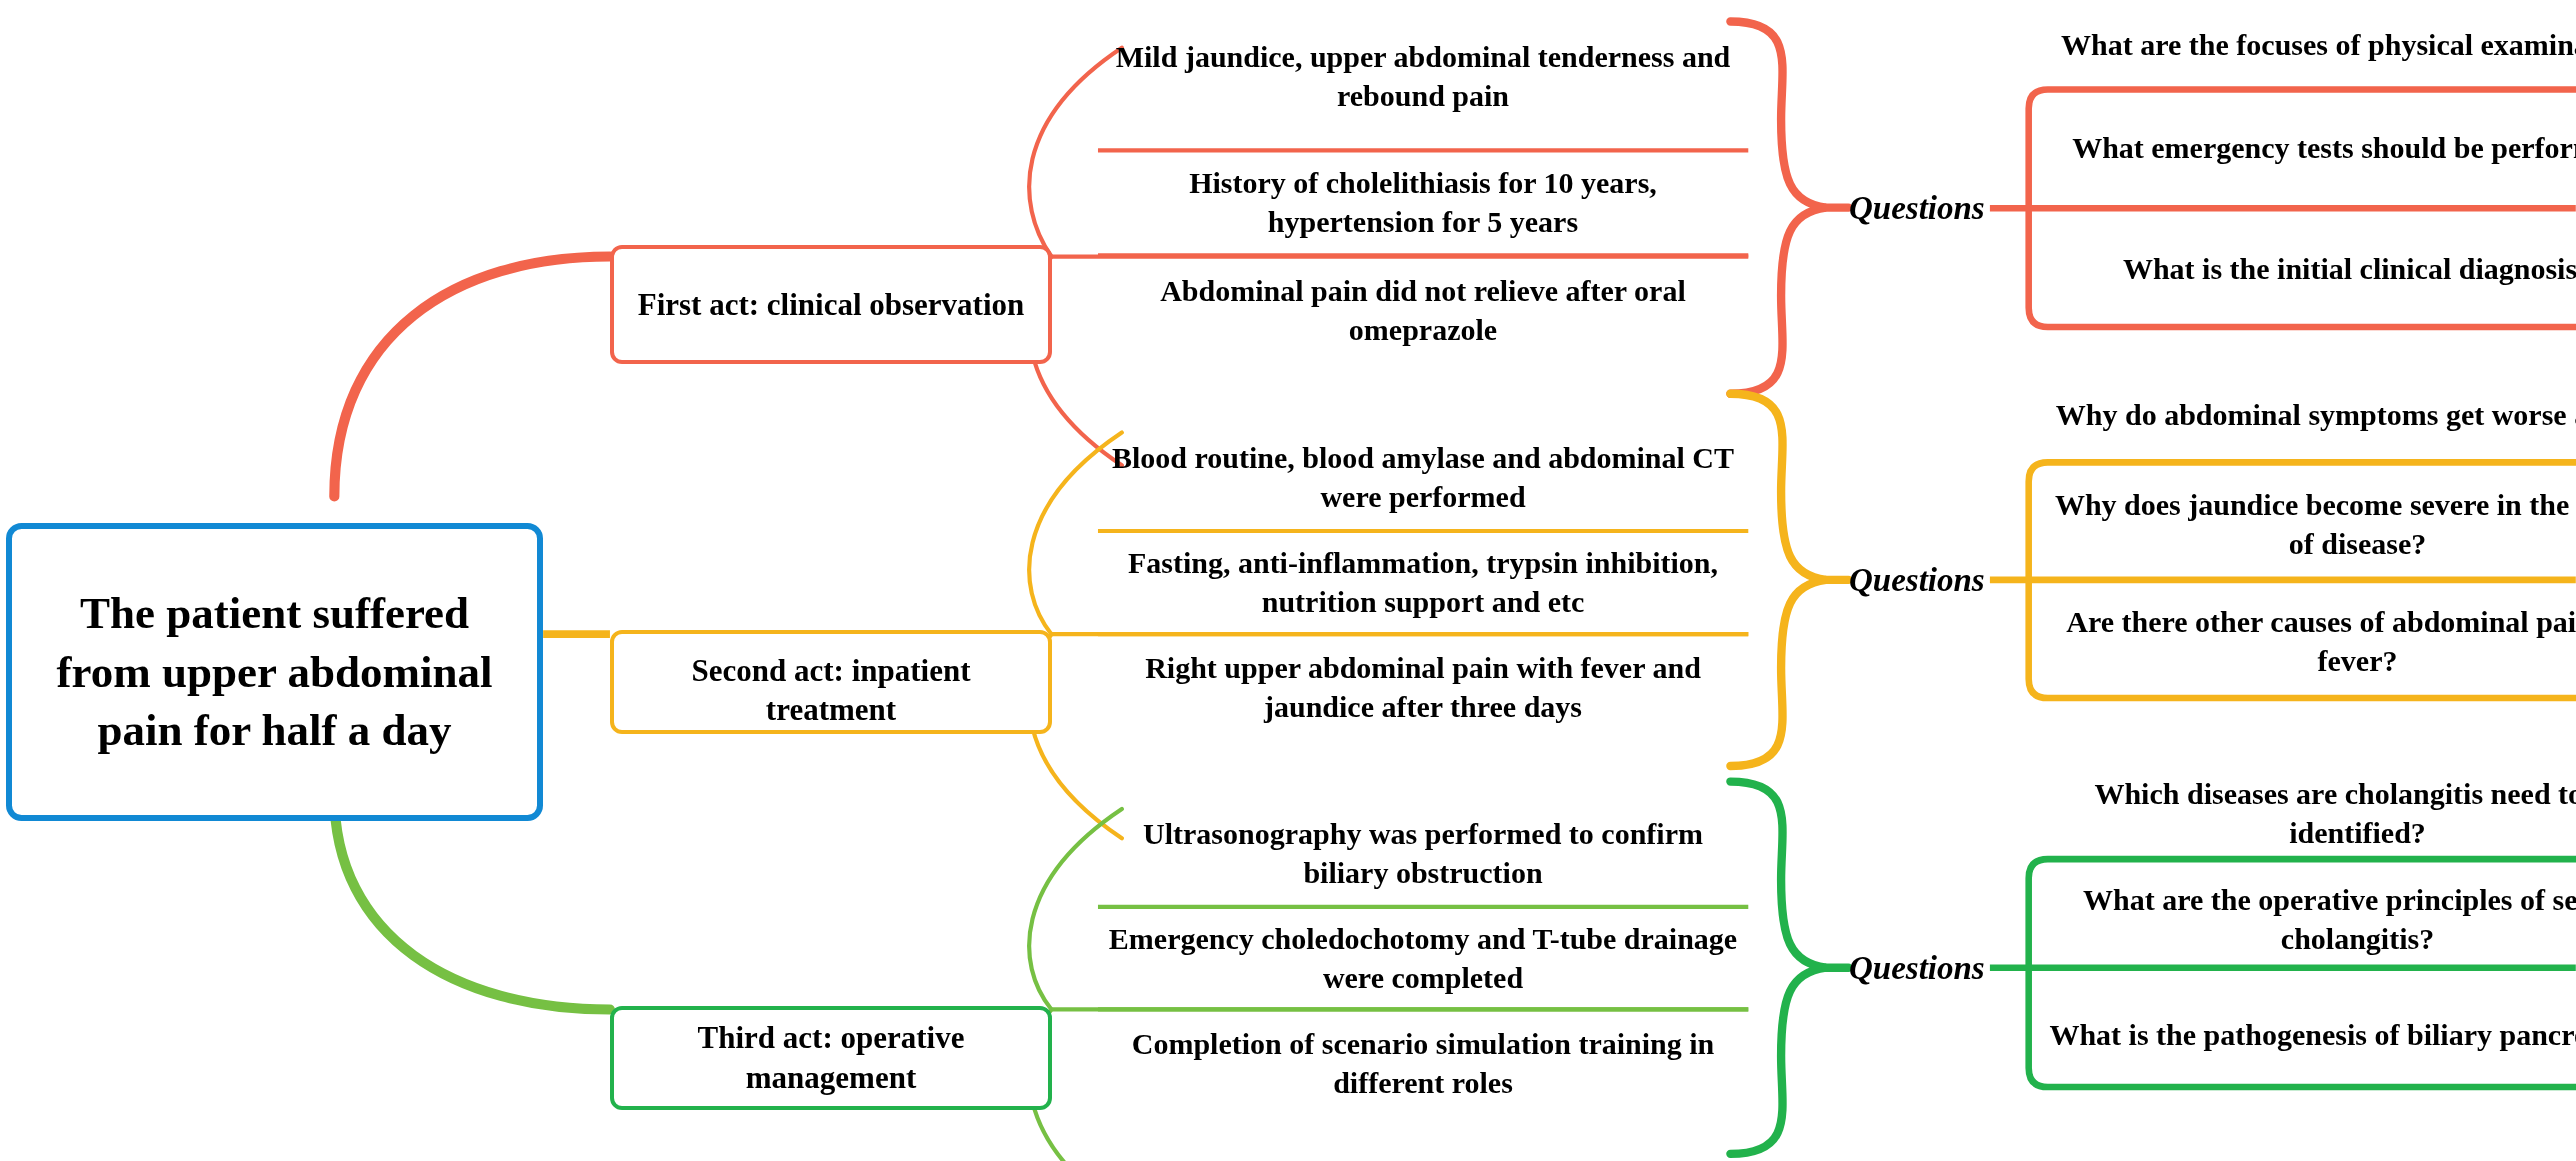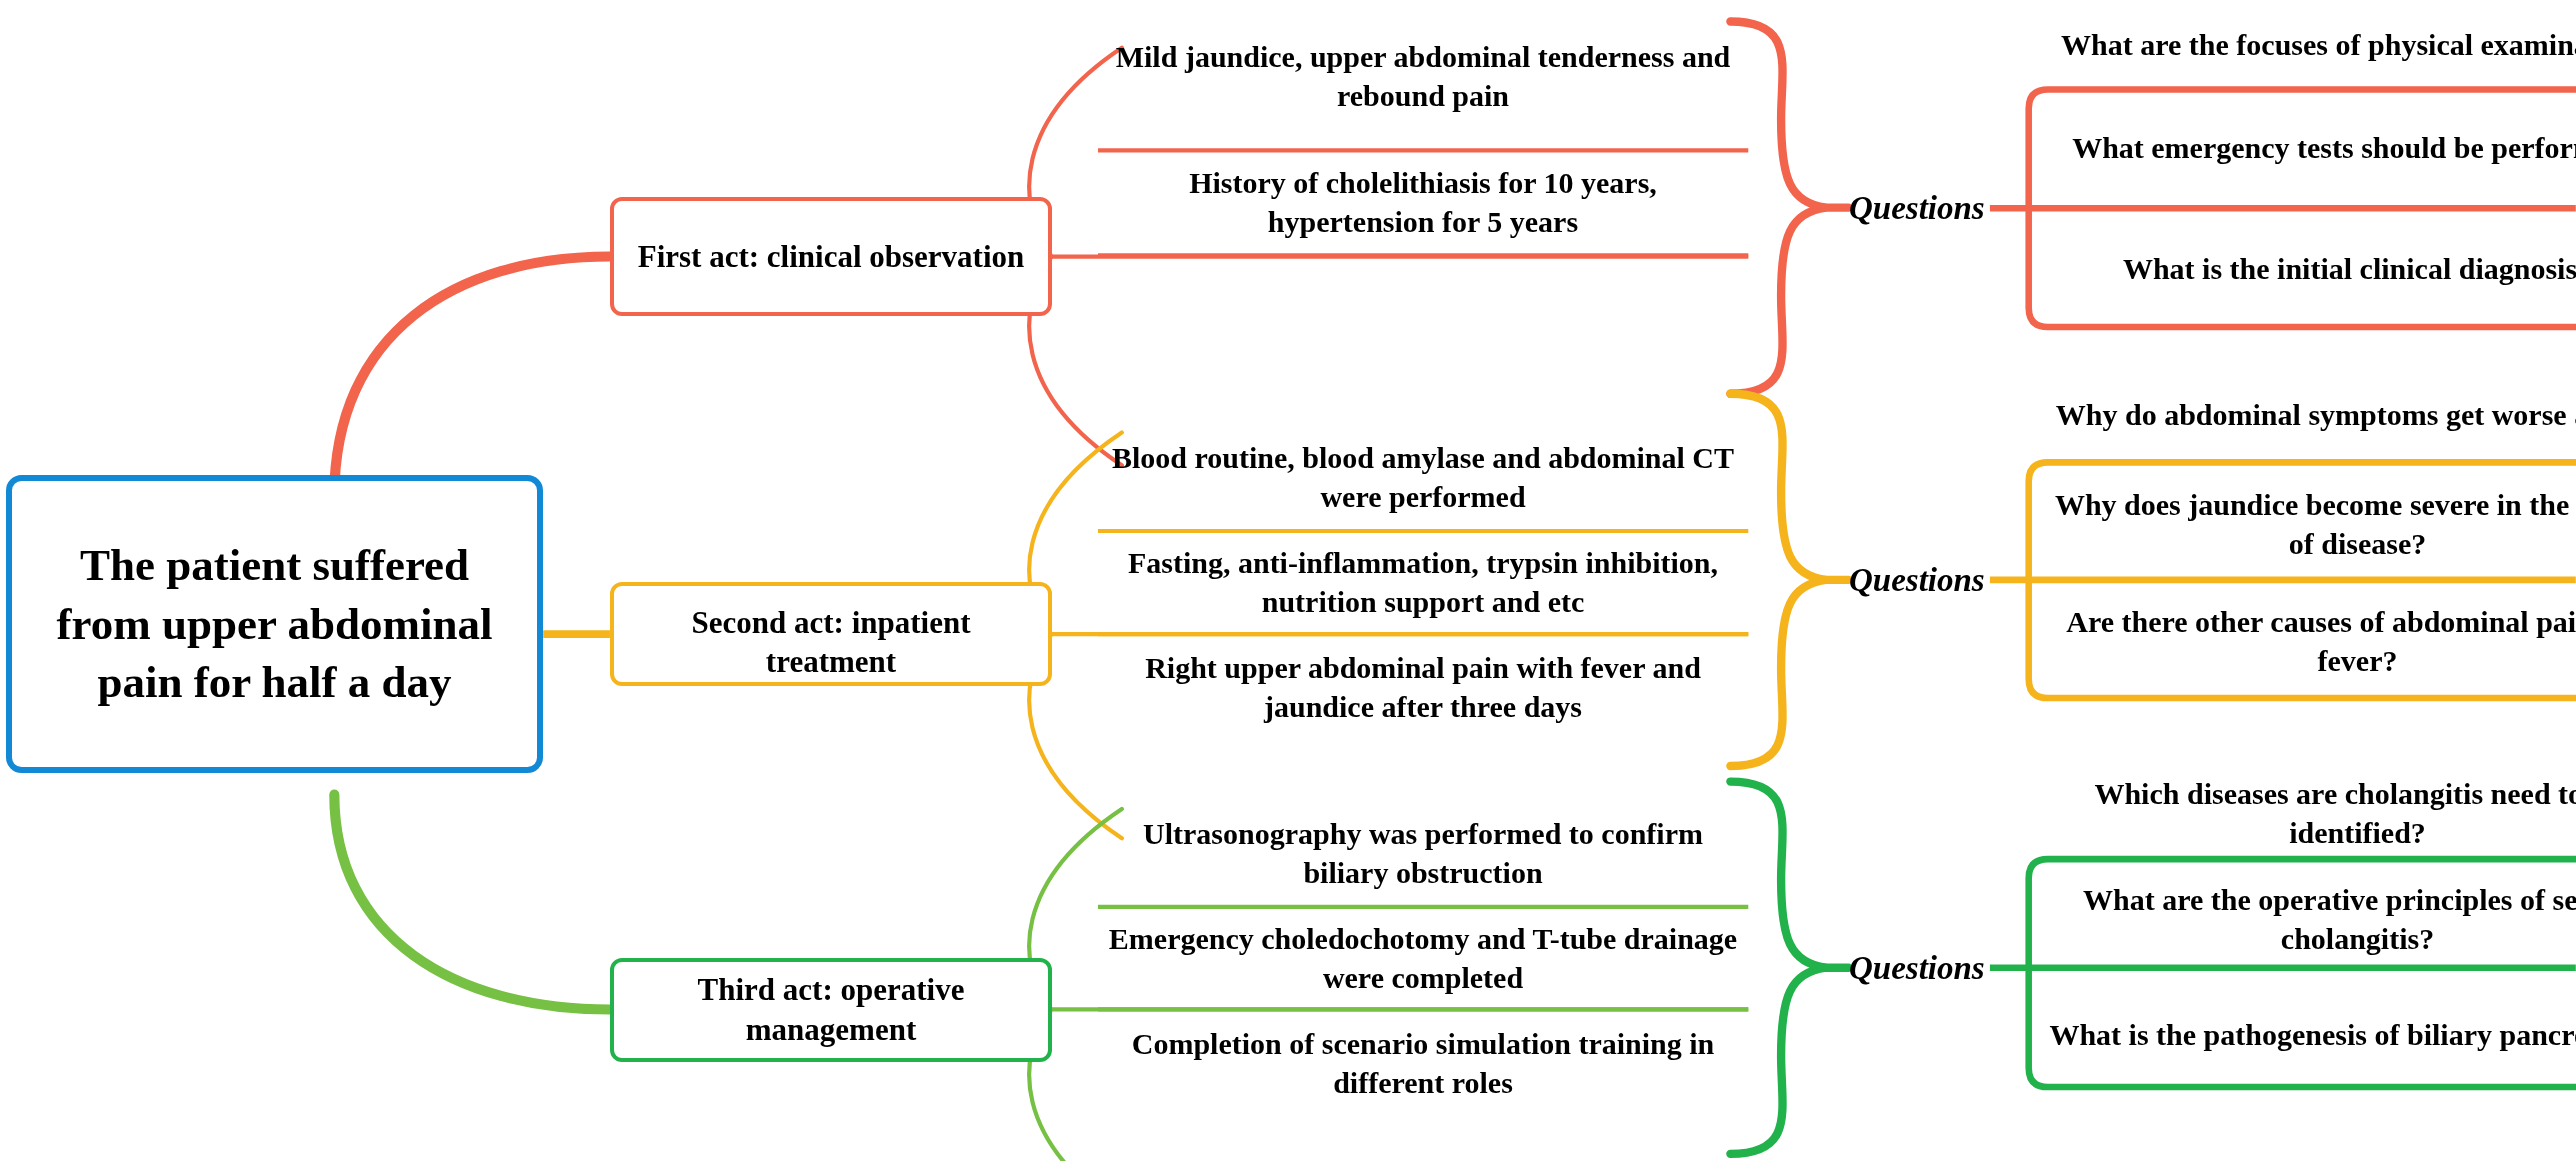--- a/index.html
+++ b/index.html
@@ -1,21 +1,21 @@
 <!DOCTYPE html>
 <html style="font-size:9.5px"><head>
 <meta charset="utf-8">
 <style>
   html,body{margin:0;padding:0;background:#fff;}
   body{font-family:"Liberation Serif",serif;}
   #stage{position:relative;width:2576px;height:1161px;background:#fff;overflow:hidden;}
   svg.links{position:absolute;left:0;top:0;width:2576px;height:1161px;pointer-events:none;}
 
   .node{position:absolute;box-sizing:border-box;display:flex;align-items:center;
-        justify-content:center;text-align:center;font-weight:bold;color:#000;}
+        justify-content:center;text-align:center;font-weight:bold;color:#000;margin-top:48px;}
 
   #root-node{left:6px;top:475px;width:537px;height:298px;border:6.6px solid #1189D4;
         border-radius:15.5px;background:#fff;font-size:45px;line-height:1.30;padding:0 16.7px;}
 
   .act-box{border-width:4.2px;border-style:solid;border-radius:12px;background:#fff;
         font-size:31px;line-height:1.28;padding:0 10.7px;}
   #act-box-1{left:610px;top:197px;width:442px;height:119px;border-color:#F2644C;}
   #act-box-2{left:610px;top:582px;width:442px;height:104px;border-color:#F5B41C;align-items:flex-end;}
   #act-box-3{left:610px;top:958px;width:442px;height:104px;border-color:#22B24C;text-align:center;}
 
@@ -101,20 +101,21 @@
   </div>
   <div class="node act-box" id="act-box-2">
     <span>Second act: inpatient treatment</span>
   </div>
   <div class="node act-box" id="act-box-3">
     <span>Third act: operative management</span>
   </div>
 
   <div class="detail" style="top:23px;height:107px">Mild jaundice, upper abdominal tenderness and rebound pain</div>
   <div class="detail" style="top:150px;height:105px">History of cholelithiasis for 10 years, hypertension for 5 years</div>
+  <div class="detail" style="top:257px;height:107px">Abdominal pain did not relieve after oral omeprazole</div>
 
   <div class="detail" style="top:424px;height:107px">Blood routine, blood amylase and abdominal CT were performed</div>
   <div class="detail" style="top:531px;height:103px">Fasting, anti-inflammation, trypsin inhibition, nutrition support and etc</div>
   <div class="detail" style="top:634px;height:107px">Right upper abdominal pain with fever and jaundice after three days</div>
 
   <div class="detail" style="top:800px;height:107px">Ultrasonography was performed to confirm biliary obstruction</div>
   <div class="detail" style="top:907px;height:103px">Emergency choledochotomy and T-tube drainage were completed</div>
   <div class="detail" style="top:1010px;height:107px">Completion of scenario simulation training in different roles</div>
 
   <div class="qlabel" style="left:1849px;top:190px">Questions</div>

